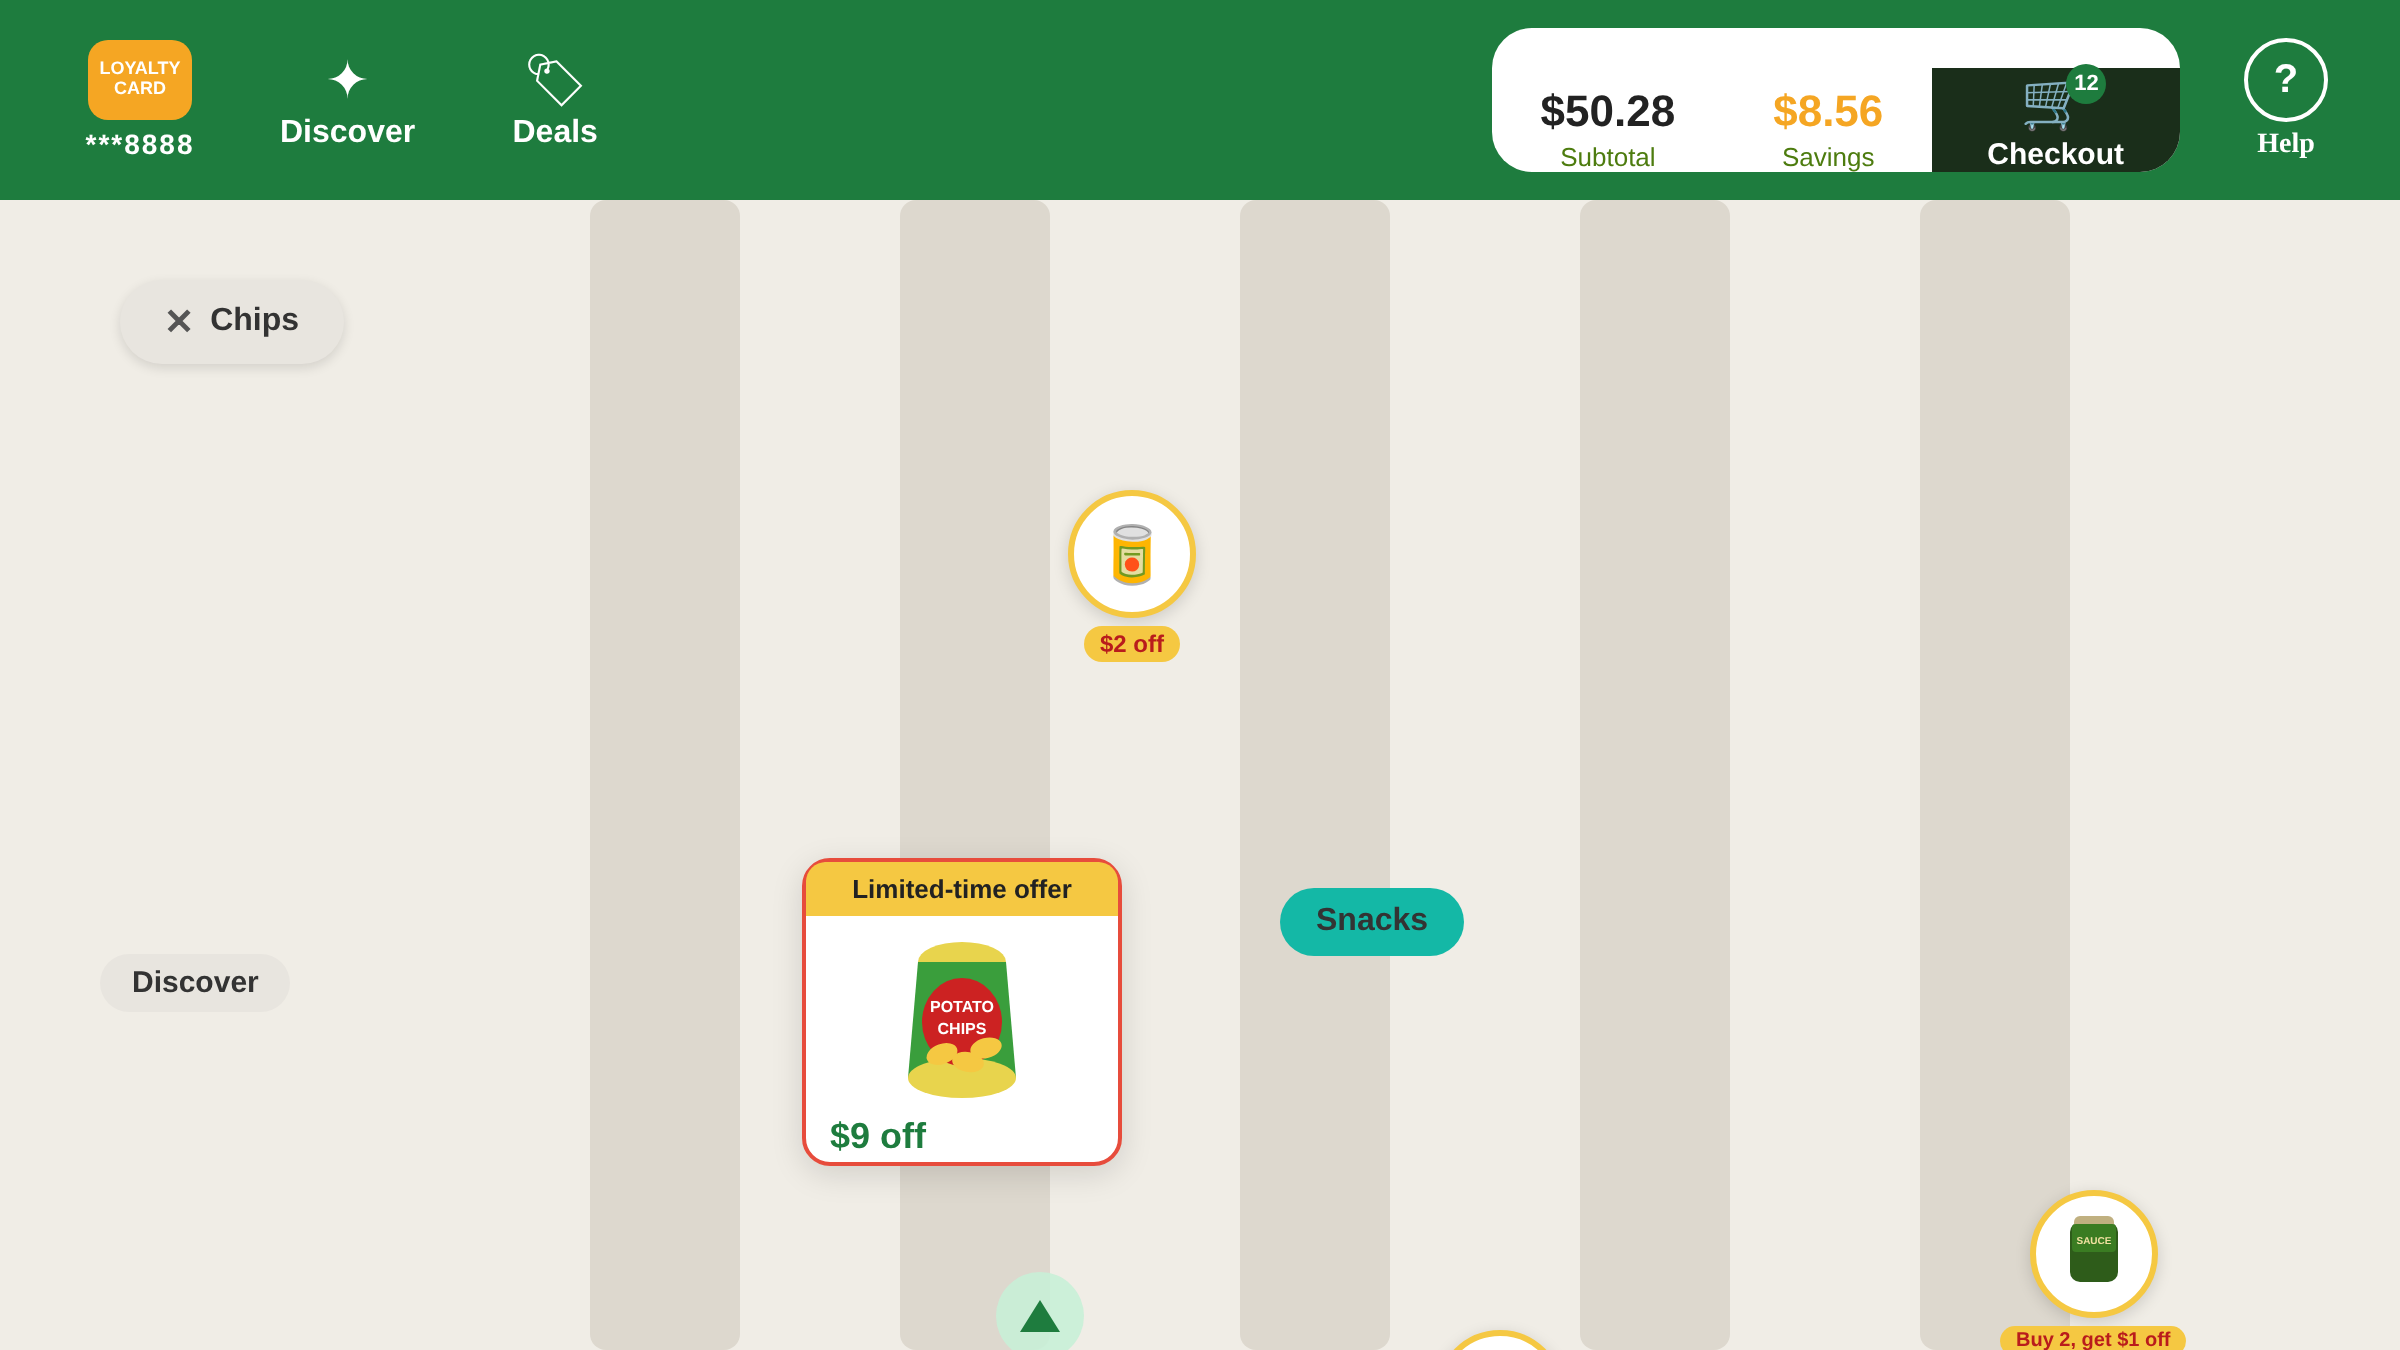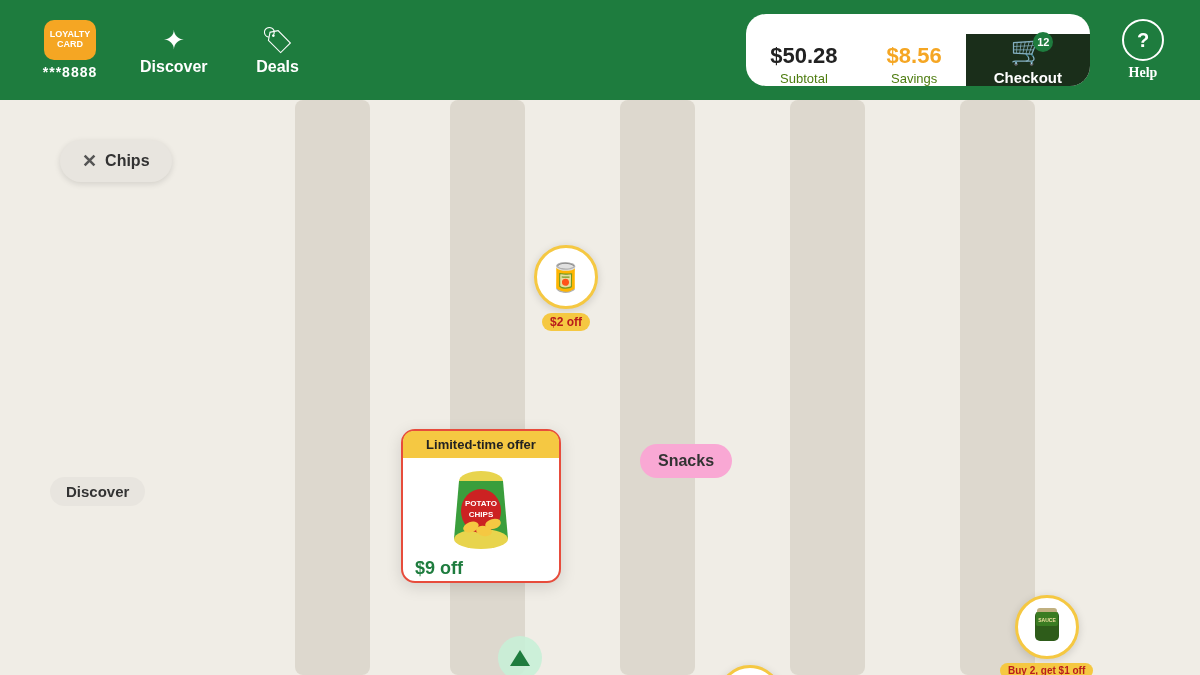--- a/index.html
+++ b/index.html
@@ -204,21 +204,21 @@
       border-radius: 20px;
       padding: 6px 16px;
       font-size: 15px;
       font-weight: 600;
       color: #333;
     }
 
     
     .snacks-label {
       position: absolute;
-      background: #f9a8d4;
+      background: #14b8a6;
       border-radius: 20px;
       padding: 8px 18px;
       font-size: 16px;
       font-weight: 600;
       color: #333;
     }
 
     
     .deal-pin {
       position: absolute;

